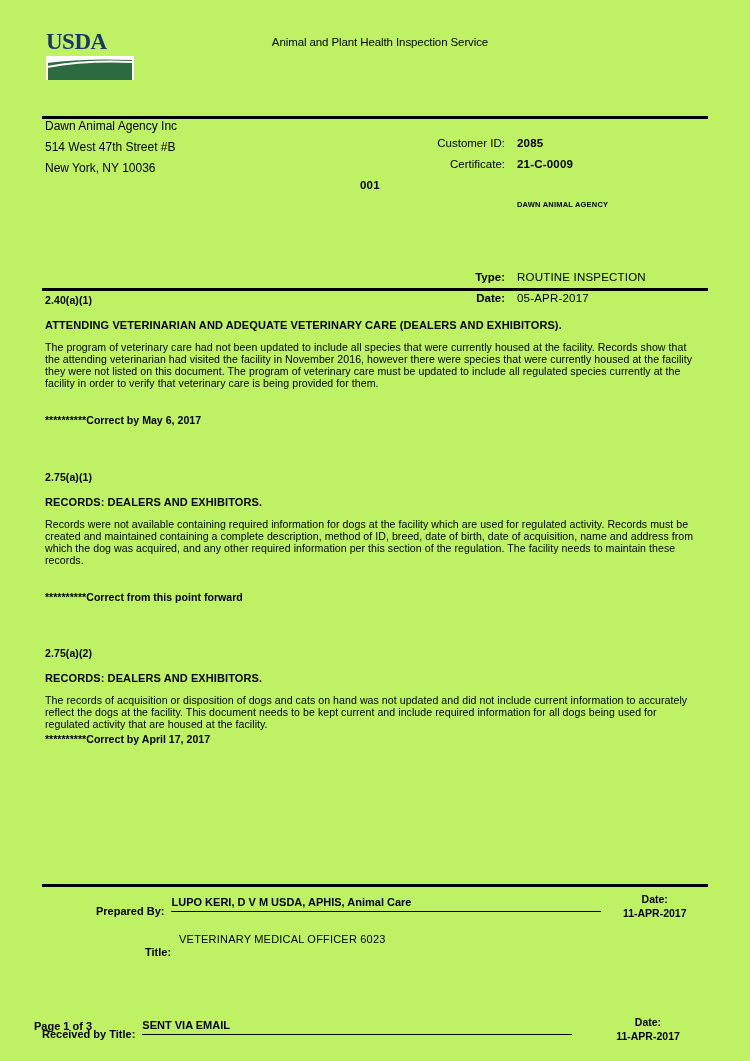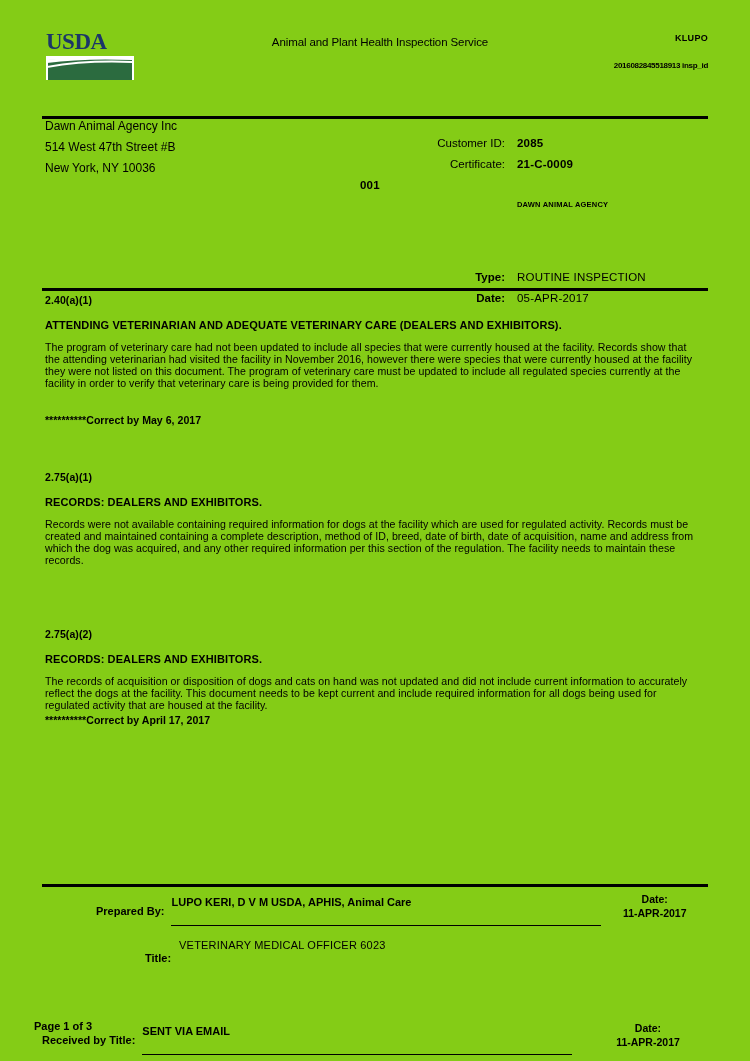--- a/index.html
+++ b/index.html
@@ -9,21 +9,21 @@
   }
   body {
     font-family: "Liberation Sans", sans-serif;
     color: #000000;
     -webkit-font-smoothing: none;
   }
   .page {
     position: relative;
     width: 750px;
     height: 1061px;
-    background: #84cc16;
+    background: #bef264;
     overflow: hidden;
   }
 
   
   .header {
     position: absolute;
     left: 0; top: 0; right: 0;
     height: 110px;
   }
   .usda-logo {
@@ -187,21 +187,21 @@
   .sig-label.indent { margin-left: 54px; }
   .sig-value-wrap {
     flex: 1;
     margin-left: 7px;
     position: relative;
   }
   .sig-value {
     font-size: 11px;
     font-weight: bold;
     display: inline-block;
-    padding-bottom: 16px;
+    padding-bottom: 2px;
   }
   .sig-underline {
     border-bottom: 1.5px solid #000;
     width: 430px;
     margin-top: 1px;
   }
   .sig-underline.short { width: 430px; }
   .sig-date {
     width: 120px;
     text-align: center;
@@ -244,24 +244,20 @@
         <path d="M4 30 L88 28 L88 50 L4 50 Z" fill="#2b6b3f"></path>
         <path d="M3 30 Q40 25 88 27 L88 30 Q40 28 3 33 Z" fill="#ffffff"></path>
         <path d="M3 36 Q42 29 88 31 L88 33 Q42 31 3 38 Z" fill="#ffffff"></path>
       </svg>
     </div>
 
     <div class="header-center">
       <div class="line">Animal and Plant Health Inspection Service</div>
     </div>
 
-    <div class="header-right">
-      <div class="insp-code">KLUPO</div>
-      <div class="insp-id">2016082845518913 insp_id</div>
-    </div>
   </div>
 
   <div class="rule-thick" id="rule-top"></div>
 
   <div class="address-block">
     <div>Dawn Animal Agency Inc</div>
     <div>514 West 47th Street #B</div>
     <div>New York, NY 10036</div>
   </div>
 
@@ -303,20 +299,21 @@
       <div class="v-correct">**********Correct by May 6, 2017</div>
     </div>
 
     <div class="gap-lg"></div>
 
     <div class="violation">
       <div class="v-code">2.75(a)(1)</div>
       <div class="v-title">RECORDS: DEALERS AND EXHIBITORS.</div>
       <div class="v-body">Records were not available containing required information for dogs at the facility which are used for regulated activity.  Records must be created and maintained containing a complete description, method of ID, breed, date of birth, date of acquisition, name and address from which the dog was acquired, and any other required information per this section of the regulation. The facility needs to maintain these records.</div>
       <div class="gap-md"></div>
+      <div class="v-correct">**********Correct from this point forward</div>
     </div>
 
     <div class="gap-lg"></div>
 
     <div class="violation">
       <div class="v-code">2.75(a)(2)</div>
       <div class="v-title">RECORDS: DEALERS AND EXHIBITORS.</div>
       <div class="v-body">The records of acquisition or disposition of  dogs and cats on hand was not updated and did not include current information to accurately reflect the dogs at the facility. This document needs to be kept current and include required information for all dogs being used for regulated activity that are housed at the facility.</div>
       <div class="v-correct">**********Correct by April 17, 2017</div>
     </div>

